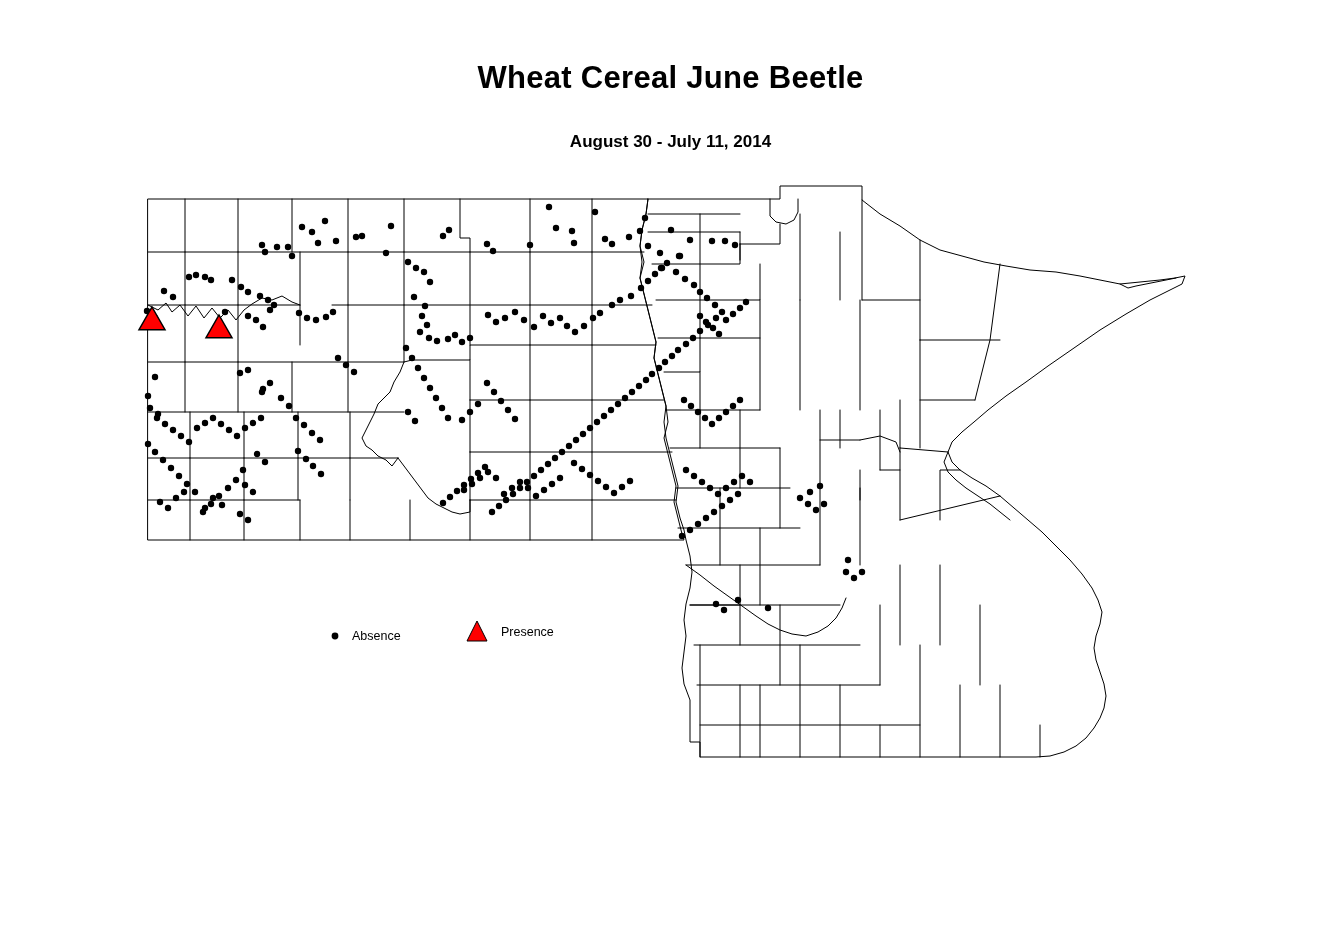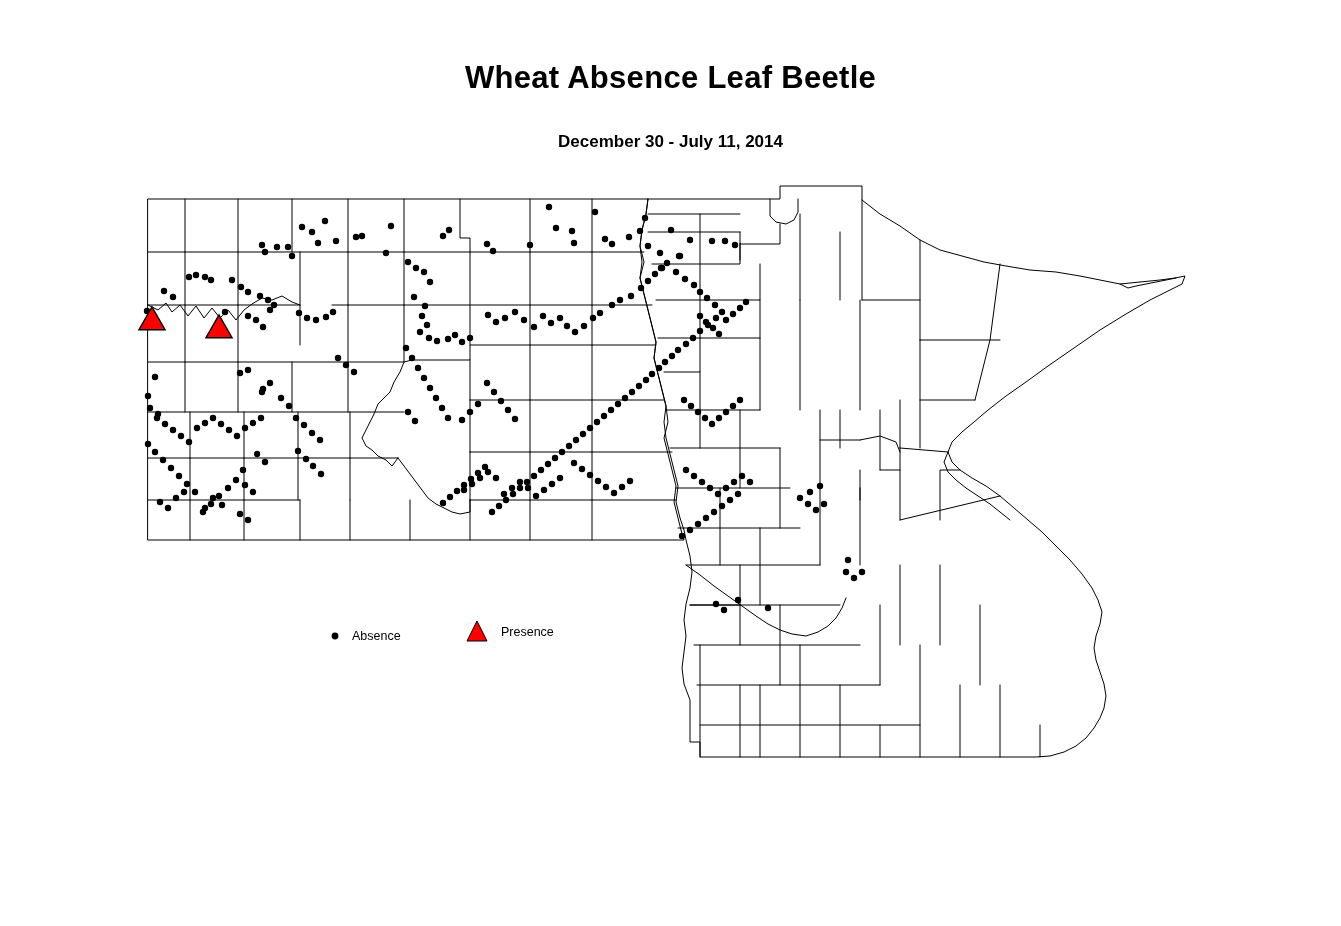--- a/index.html
+++ b/index.html
@@ -46,23 +46,23 @@
   #map-svg { display: block; }
   .legend-label {
     font-family: "Liberation Sans", sans-serif;
     font-size: 12.5px;
     fill: #000;
   }
 </style>
 </head>
 <body>
 
-<div id="page-title">Wheat Absence Leaf Beetle</div>
-
-<div id="page-subtitle">December 30 - July 11, 2014</div>
+<div id="page-title">Wheat Cereal June Beetle</div>
+
+<div id="page-subtitle">August 30 - July 11, 2014</div>
 
 <div id="map-area">
   <svg id="map-svg" width="1341" height="926" viewBox="0 0 1341 926" xmlns="http://www.w3.org/2000/svg">
 
     <g id="county-outlines" fill="none" stroke="#000000" stroke-width="1" stroke-linejoin="round" stroke-linecap="round">
 
       <path d="M148,199 L648,199 L646,214 L642,230 L640,246
             L644,262 L640,278 L644,294 L648,310 L652,326 L656,342 L654,358 L658,374
             L662,390 L666,406 L668,422 L664,438 L668,454 L672,470 L676,486 L674,502
             L678,518 L682,534 L684,540

